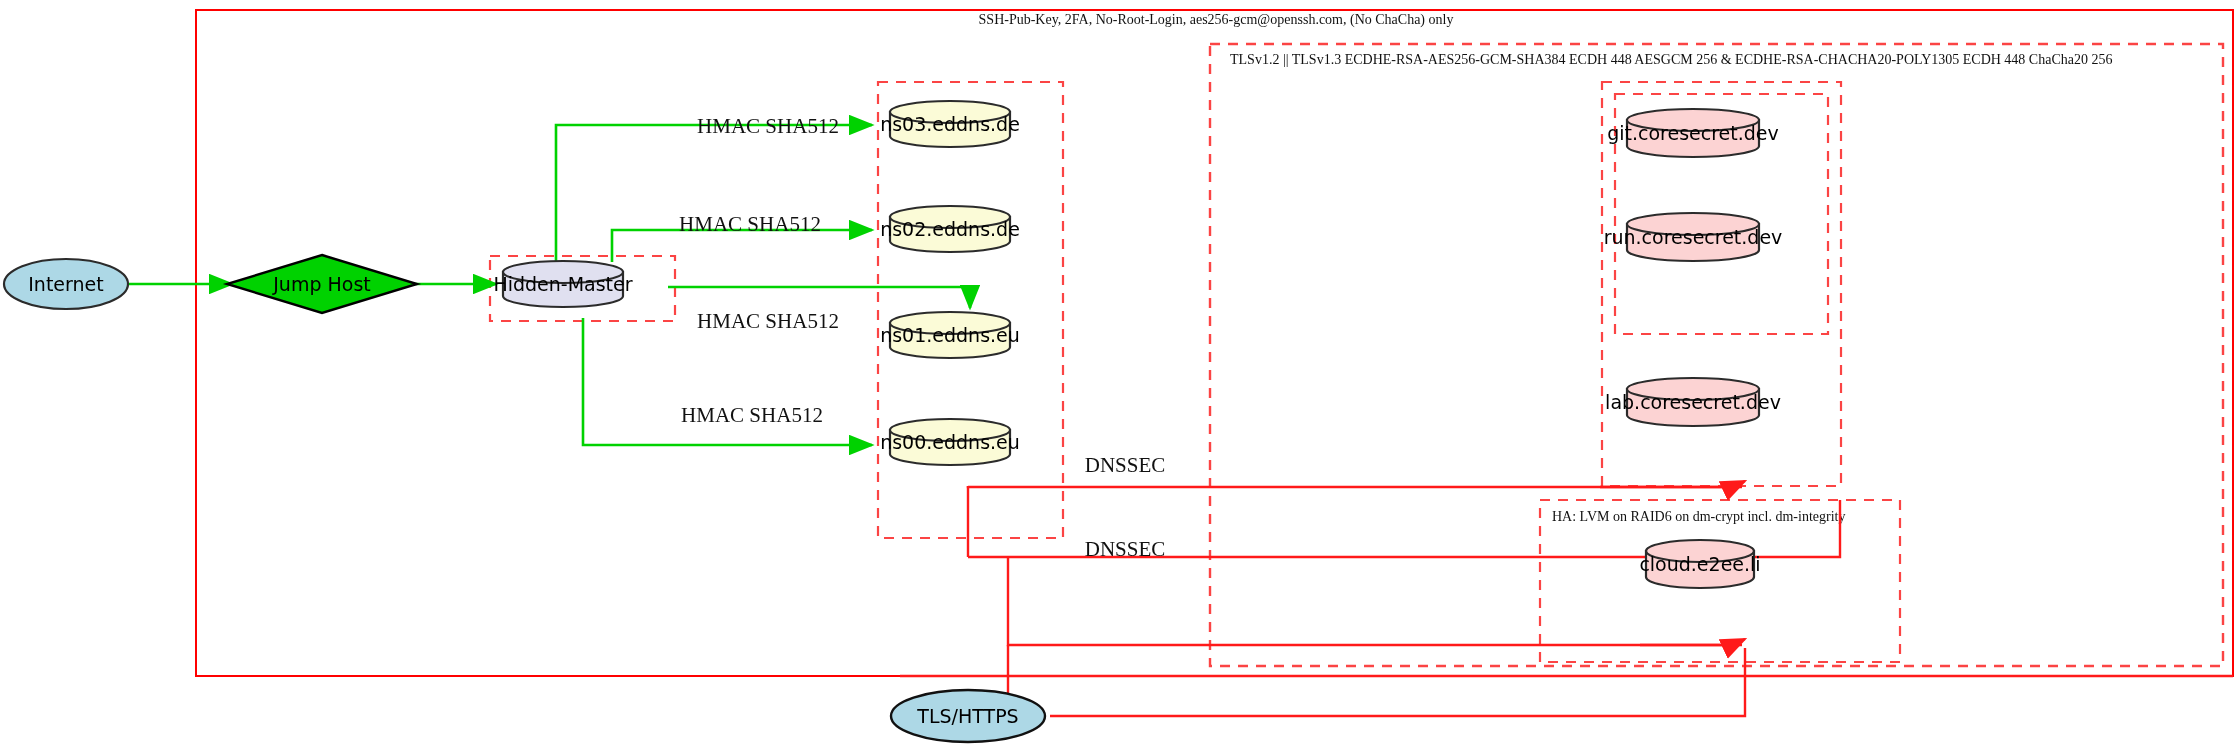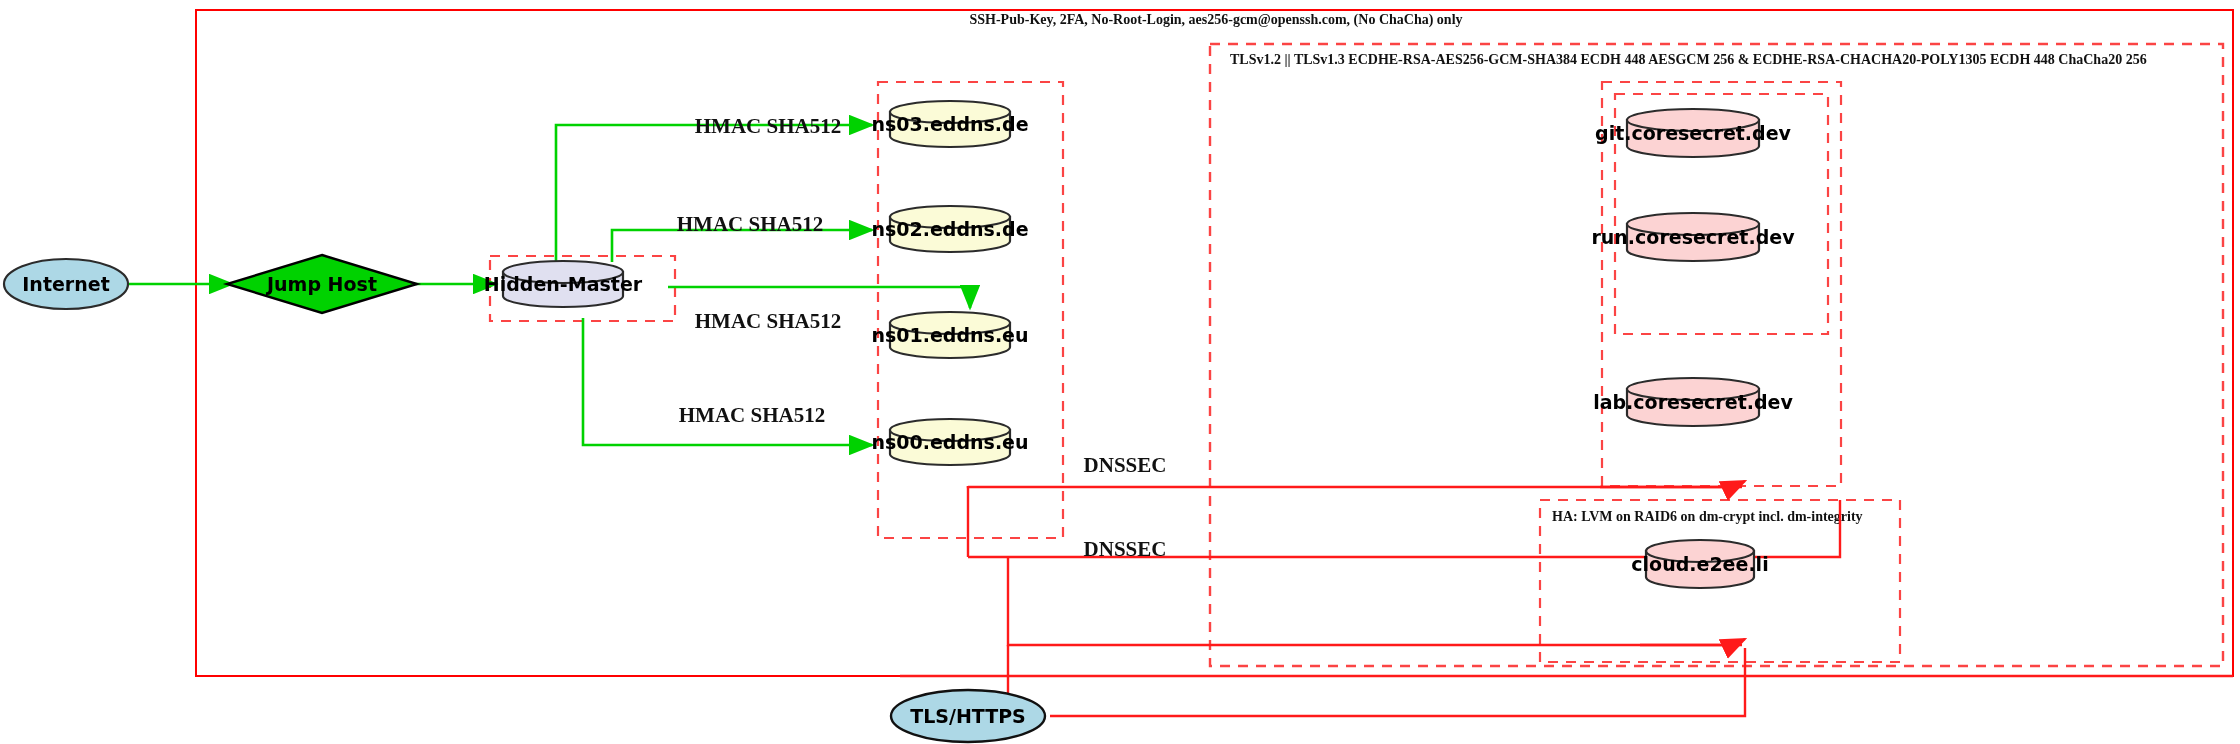--- a/index.html
+++ b/index.html
@@ -7,21 +7,20 @@
     padding: 0;
     background: #ffffff;
   }
   #stage {
     position: relative;
     width: 2240px;
     height: 744px;
     background: #ffffff;
     overflow: hidden;
     font-family: "Liberation Sans", sans-serif;
-    font-weight: bold;
   }
   svg#diagram {
     position: absolute;
     left: 0;
     top: 0;
     width: 2240px;
     height: 744px;
   }
   .node-label {
     font-family: "DejaVu Sans", sans-serif;

